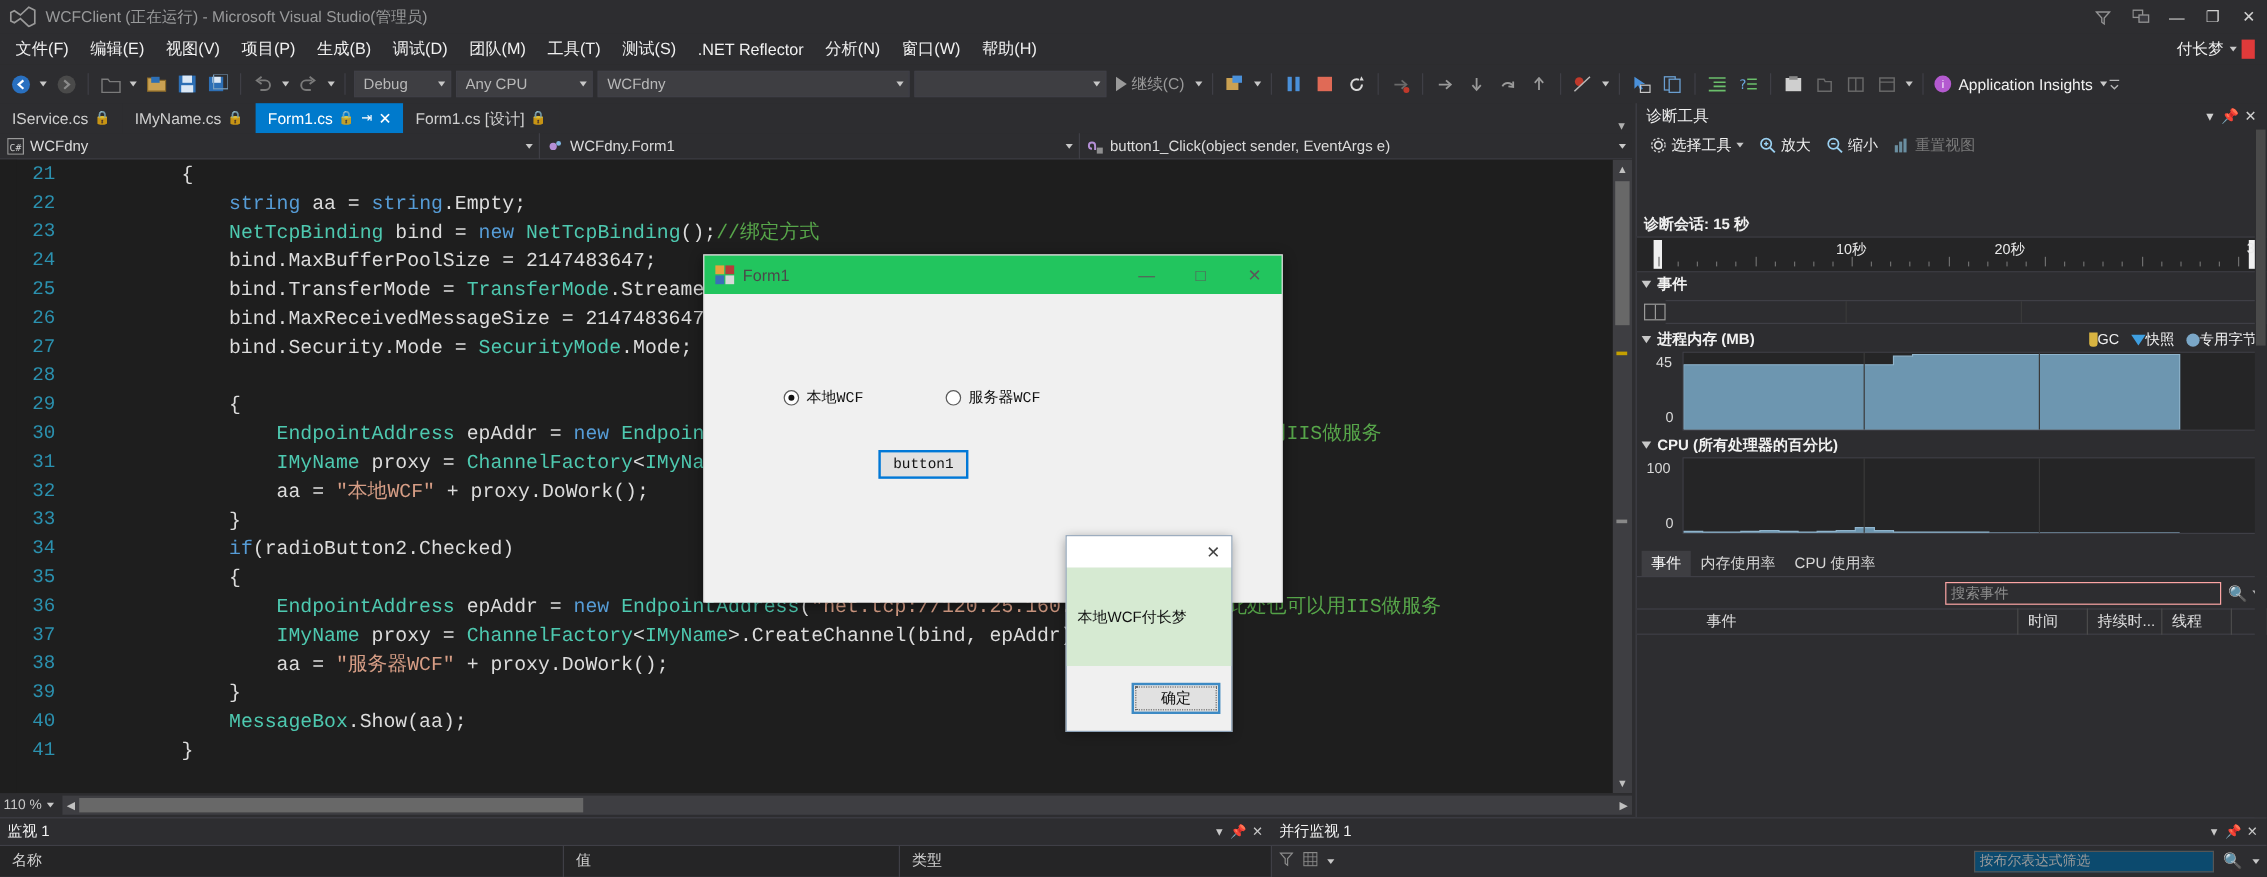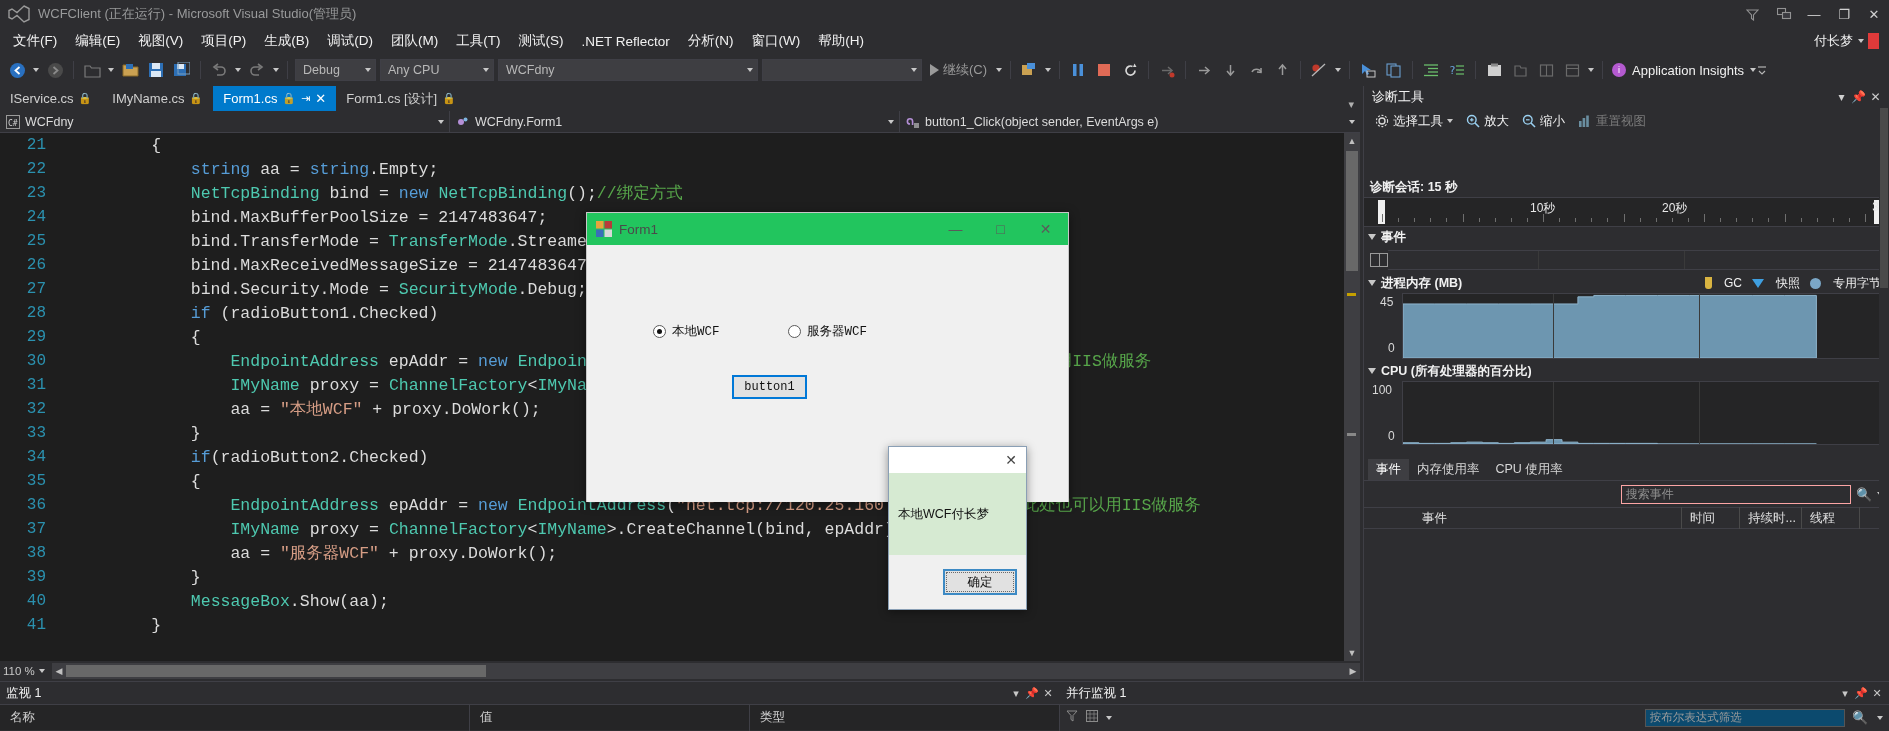--- a/index.html
+++ b/index.html
@@ -148,21 +148,21 @@
   .dbtn { display:flex; align-items:center; gap:4px; padding:2px 5px; white-space:nowrap; }
   .dbtn.dis { color:#7a7a7a; }
   .diag-session { height:20px; display:flex; align-items:center; padding-left:6px; font-size:12.5px; font-weight:bold; color:#f1f1f1;margin-top:43px;}
   .ruler { position:relative; height:30px; background:#252526; border-top:1px solid #3f3f46; border-bottom:1px solid #3f3f46;}
   .rtick { position:absolute; bottom:4px; width:1px; background:#6e6e6e; }
   .rlabel { position:absolute; top:2px; font-size:12px; color:#e8e8e8; }
   .rhandle { position:absolute; top:2px; width:7px; height:24px; background:#f0f0f0; }
   .sect-hdr { height:20px; display:flex; align-items:center; gap:5px; padding-left:4px; font-size:12.5px; font-weight:bold; color:#f1f1f1; }
   .tri { width:0;height:0;border-left:4px solid transparent;border-right:4px solid transparent;border-top:6px solid #c8c8c8; }
   .legend { margin-left:auto; display:flex; align-items:center; gap:10px; font-size:12px; font-weight:normal; padding-right:8px;}
-  .lg { display:flex; align-items:center; gap:12px; }
+  .lg { display:flex; align-items:center; gap:0; }
   .lg-gc { width:7px;height:12px;background:#d9b441; border-radius:0 0 3px 3px;}
   .lg-snap { width:0;height:0;border-left:6px solid transparent;border-right:6px solid transparent;border-top:9px solid #3f9fe0;}
   .lg-pb { width:11px;height:11px;border-radius:50%;background:#7ba7c7; }
   .graph { position:relative; background:#252526; border:1px solid #3f3f46; }
   .gaxis { position:absolute; font-size:12px; color:#d8d8d8; }
   .gvline { position:absolute; top:0; bottom:0; width:1px; background:#3a3a3a; }
   .events-row { height:26px; display:flex; align-items:center; }
   .ev-box { width:18px; height:14px; border:1px solid #9a9a9a; margin-left:6px; display:flex; }
   .ev-box i { flex:1; border-right:1px solid #9a9a9a; }
   .ev-track { flex:1; height:20px; border:1px solid #3f3f46; border-left:none; position:relative; }
@@ -587,26 +587,25 @@
           <div class="codetext"><span class="pl">            bind.TransferMode = </span><span class="ty">TransferMode</span><span class="pl">.Streamed;</span></div>
         </div>
         <div class="codeline" style="top: 120px;">
           <div class="lnum">26</div>
           <div class="glyphcol"></div>
           <div class="codetext"><span class="pl">            bind.MaxReceivedMessageSize = 2147483647;</span><span class="cm">//防止文件过大</span></div>
         </div>
         <div class="codeline" style="top: 144px;">
           <div class="lnum">27</div>
           <div class="glyphcol"></div>
-          <div class="codetext"><span class="pl">            bind.Security.Mode = </span><span class="ty">SecurityMode</span><span class="pl">.Debug;</span></div>
+          <div class="codetext"><span class="pl">            bind.Security.Mode = </span><span class="ty">SecurityMode</span><span class="pl">.Mode;</span></div>
         </div>
         <div class="codeline" style="top: 168px;">
           <div class="lnum">28</div>
           <div class="glyphcol"></div>
-          <div class="codetext"><span class="pl">            </span><span class="kw">if</span><span class="pl"> (radioButton1.Checked)</span></div>
         </div>
         <div class="codeline" style="top: 192px;">
           <div class="lnum">29</div>
           <div class="glyphcol"></div>
           <div class="codetext"><span class="pl">            {</span></div>
         </div>
         <div class="codeline" style="top: 216px;">
           <div class="lnum">30</div>
           <div class="glyphcol"></div>
           <div class="codetext"><span class="pl">                </span><span class="ty">EndpointAddress</span><span class="pl"> epAddr = </span><span class="kw">new</span><span class="pl"> </span><span class="ty">EndpointAddress</span><span class="pl">(</span><span class="st">"net.tcp://localhost:8081"</span><span class="pl">);</span><span class="cm">//此处也可以用IIS做服务</span></div>

